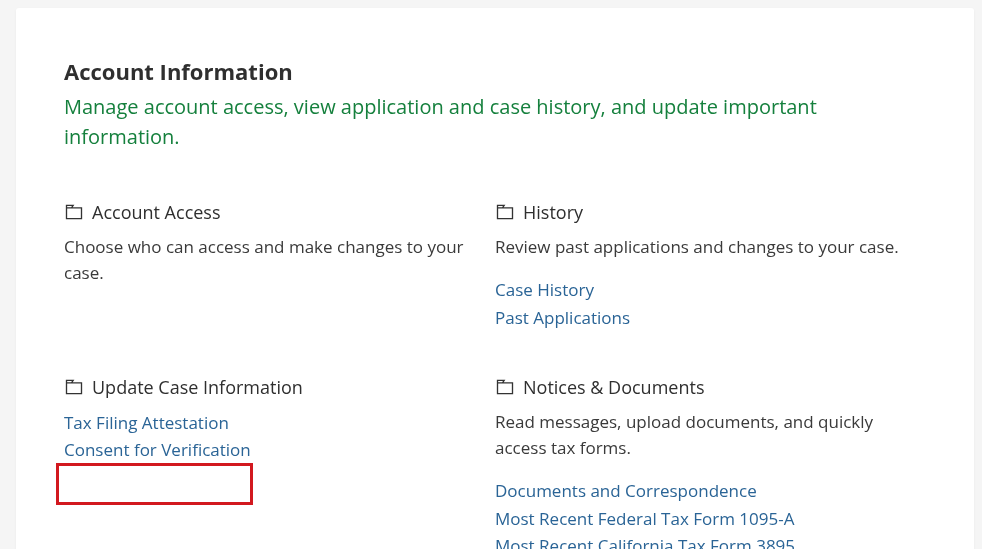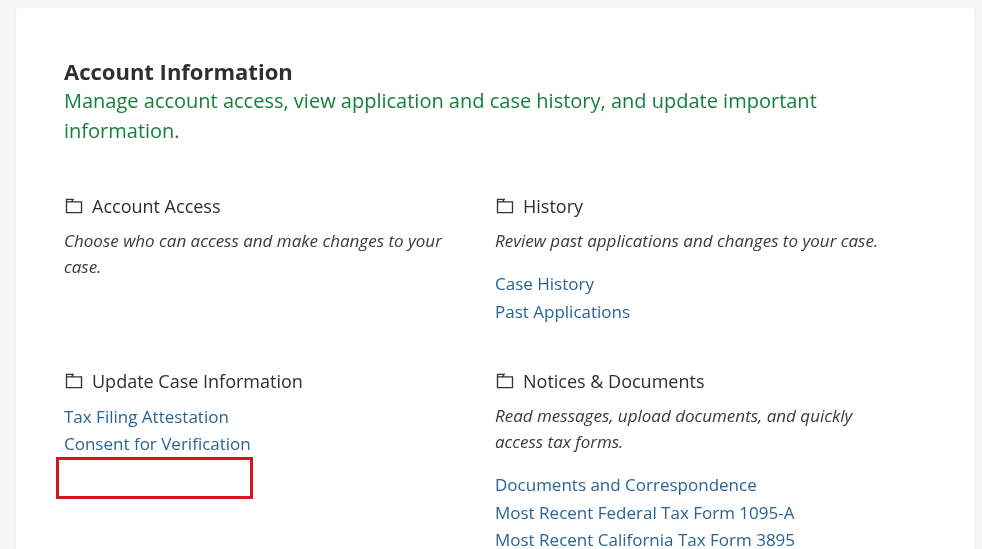--- a/index.html
+++ b/index.html
@@ -19,20 +19,21 @@
       margin: 8px 8px 0 16px;
       padding: 48px 48px 24px 48px;
       border-radius: 3px;
       box-shadow: 0 1px 3px rgba(0,0,0,0.05);
       min-height: 541px;
     }
     .page-title {
       font-size: 22px;
       font-weight: 700;
       color: #2f2f2f;
+      margin-bottom: 6px;
     }
     .page-subtitle {
       font-size: 20px;
       color: #15803d;
       margin-bottom: 48px;
       line-height: 1.5;
     }
     .grid {
       display: flex;
       flex-wrap: wrap;
@@ -59,21 +60,20 @@
     .section-title {
       font-size: 18px;
       font-weight: 400;
       color: #2f2f2f;
     }
     .section-desc {
       font-size: 17px;
       color: #3a3a3a;
       line-height: 1.55;
       margin-bottom: 16px;
-      font-style: italic;
     }
     .link-list a {
       display: block;
       color: #2a6496;
       font-size: 17px;
       text-decoration: none;
       line-height: 1.6;
     }
     .highlight-box {
       position: absolute;

